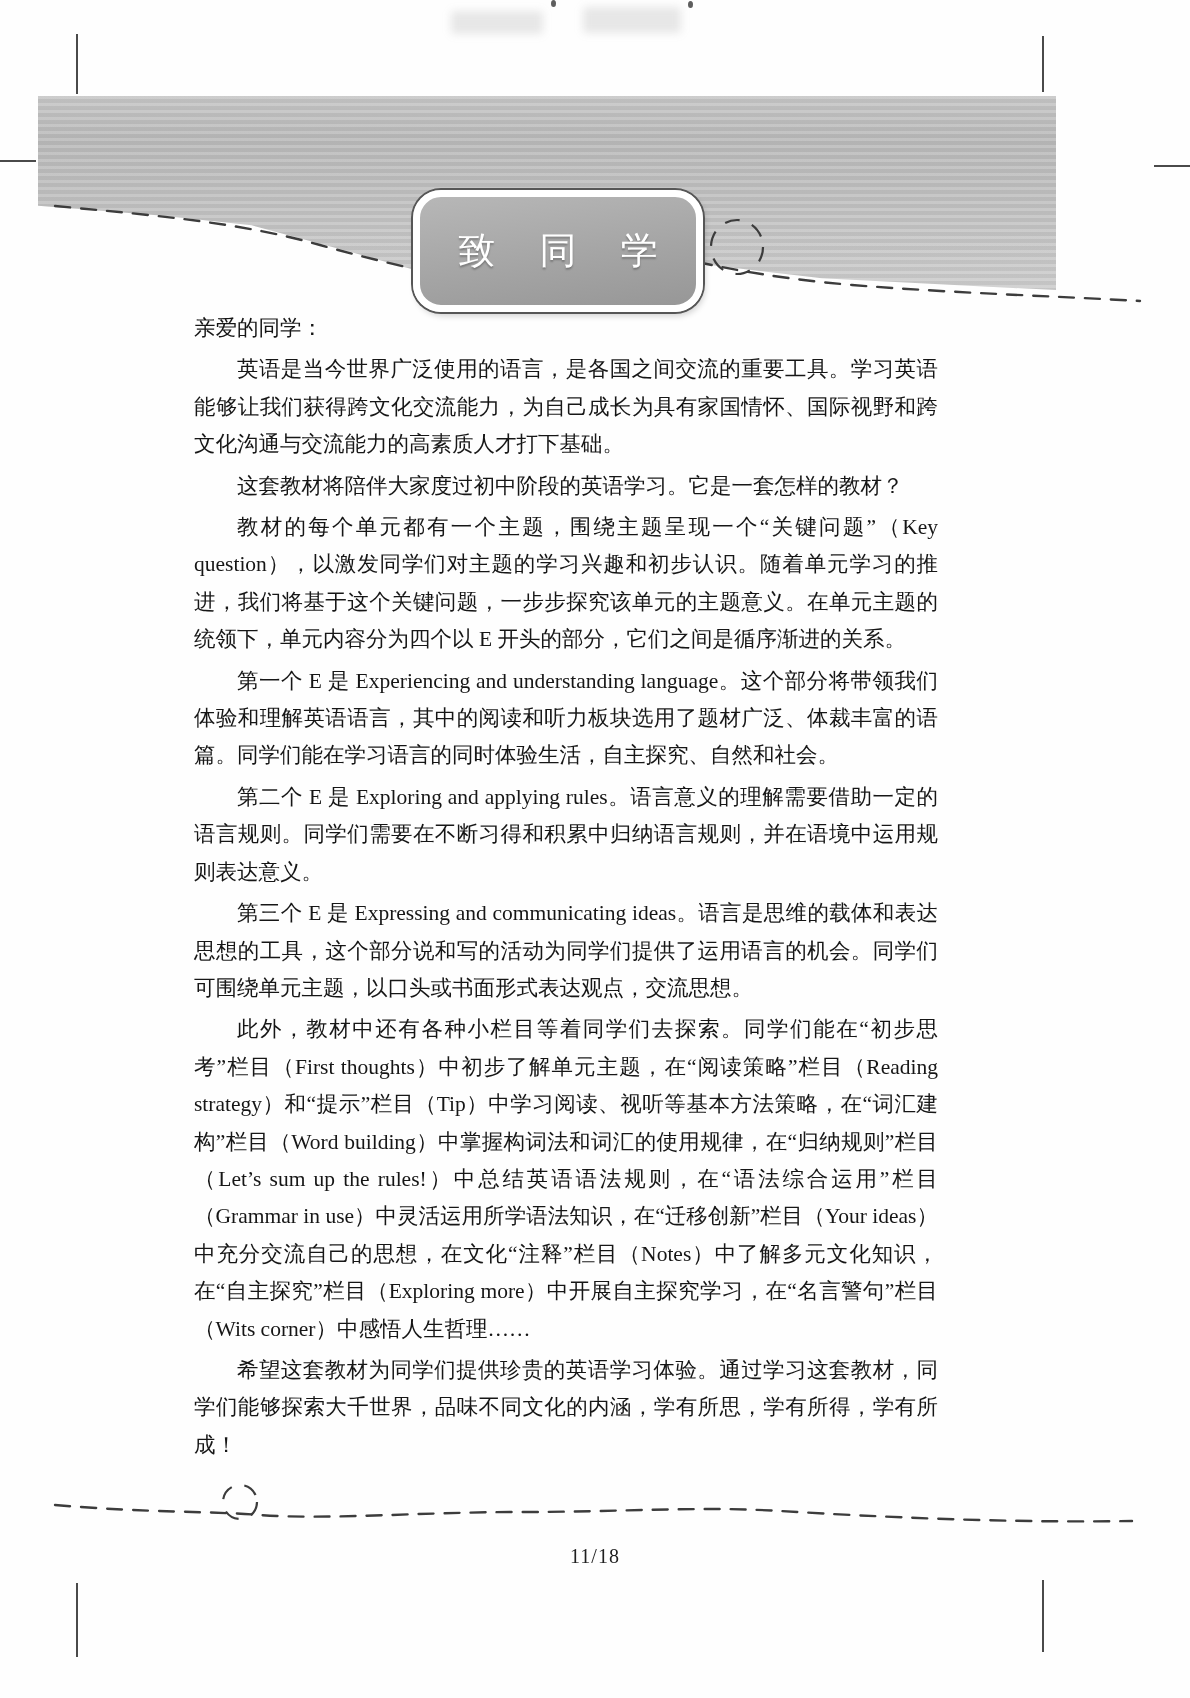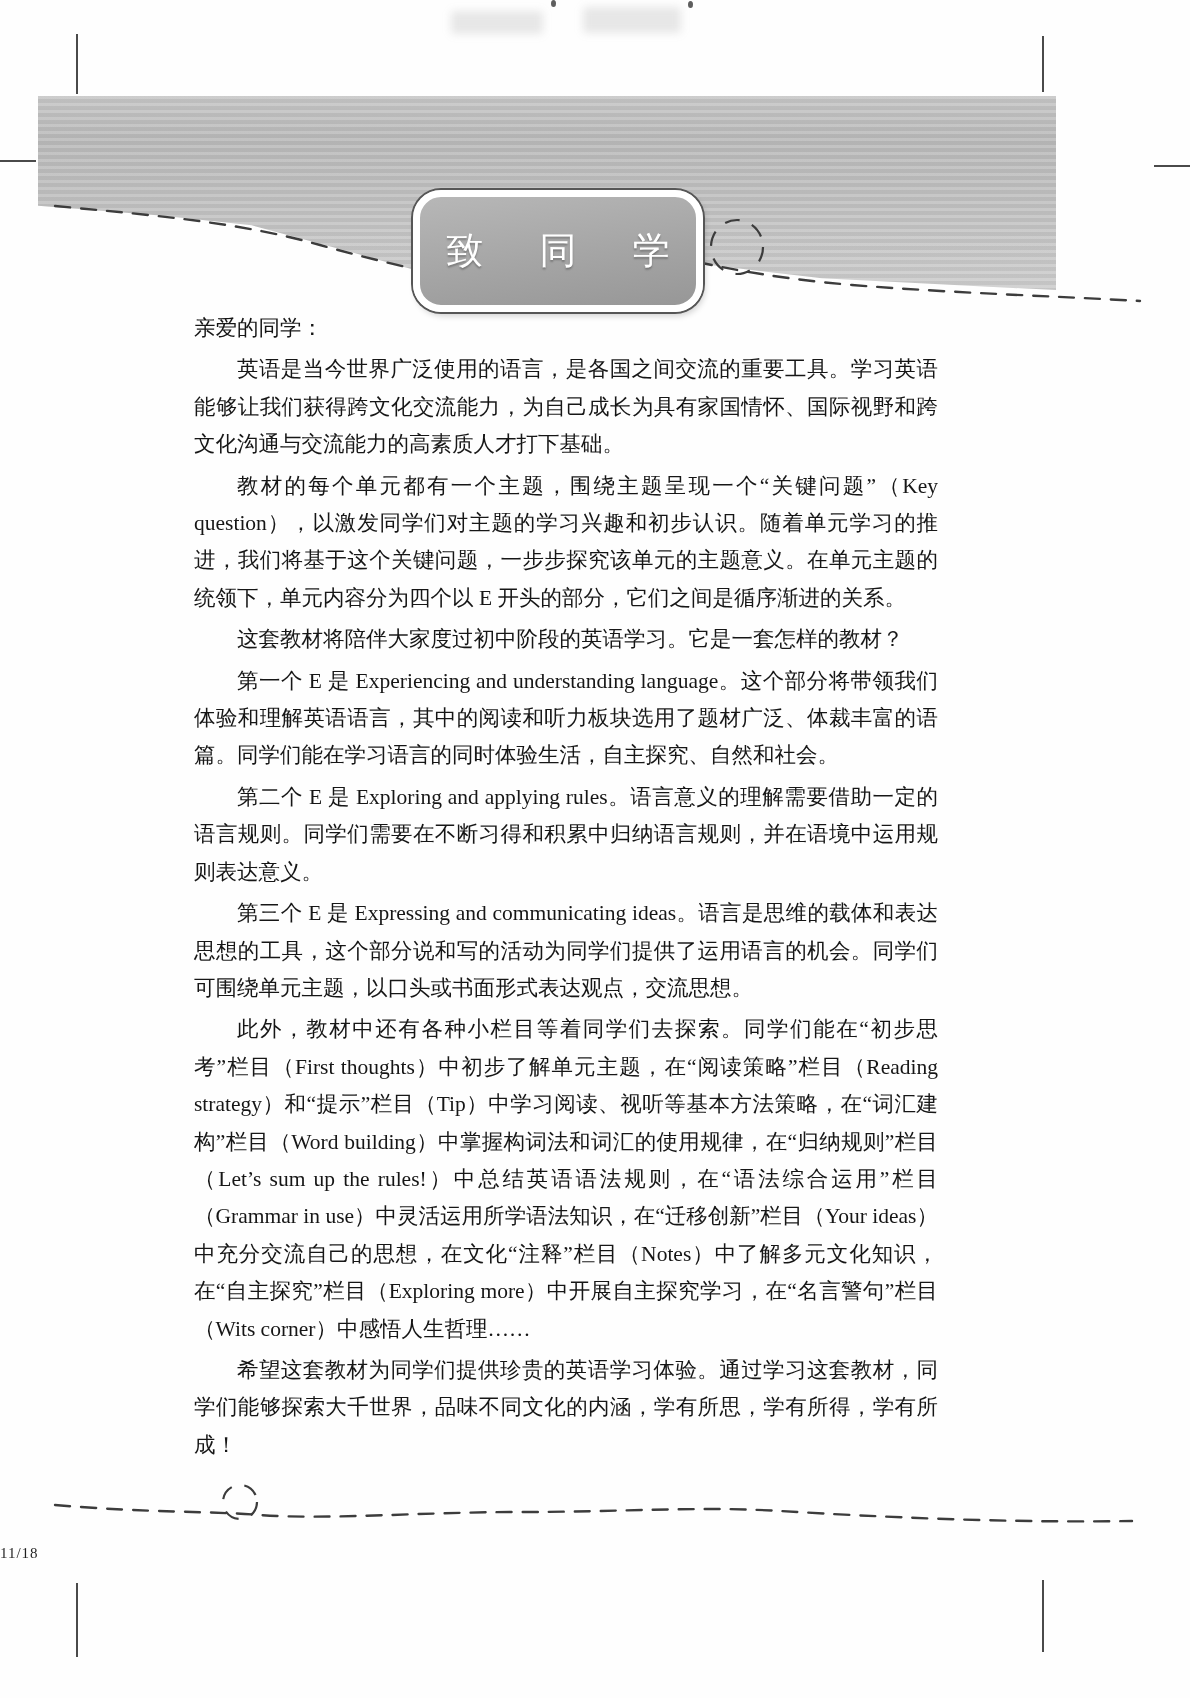--- a/index.html
+++ b/index.html
@@ -37,35 +37,35 @@
   
   .badge {
     position:absolute; left:413px; top:190px; width:276px; height:108px; z-index:3;
     border:7px solid #ffffff; border-radius:28px;
     background:linear-gradient(172deg,#b7b7b7 0%,#a5a5a5 55%,#979797 100%);
     box-shadow:0 0 0 2px #565656, 2px 4px 6px rgba(0,0,0,0.18);
     display:flex; align-items:center; justify-content:center;
   }
   .badge-text {
     color:#ffffff; font-size:37px; letter-spacing:9px; word-spacing:16px;
-    font-family:Liberation Mono, monospace;
+    font-family:Liberation Sans, sans-serif;
     text-shadow:0 2px 2px rgba(0,0,0,0.28); white-space:nowrap; padding-left:9px;
   }
 
   
   .content {
     position:absolute; left:190px; top:306px; width:752px; z-index:4;
     font-size:21.5px; line-height:37.4px; color:#161616; text-align:justify;
   }
   .content p { margin:4px; text-indent:2em; }
   .content p.salutation { text-indent:0; }
 
   .footer {
     position:absolute; left:0; top:1545px; width:100%; z-index:4;
-    font-size:15px; letter-spacing:1px; color:#1f1f1f;
+    text-align:center; font-size:20px; letter-spacing:1px; color:#1f1f1f;
   }
 </style>
 </head>
 <body>
 
 <div class="page">
 
   <div class="smudge smudge-1"></div>
   <div class="smudge smudge-2"></div>
   <div class="speck speck-1"></div>
@@ -93,22 +93,22 @@
     <line class="crop" x1="1043" y1="1580" x2="1043" y2="1652"></line>
   </svg>
 
   <div class="badge">
     <span class="badge-text">致 同 学</span>
   </div>
 
   <div class="content">
     <p class="salutation">亲爱的同学：</p>
     <p>英语是当今世界广泛使用的语言，是各国之间交流的重要工具。学习英语能够让我们获得跨文化交流能力，为自己成长为具有家国情怀、国际视野和跨文化沟通与交流能力的高素质人才打下基础。</p>
+    <p>这套教材将陪伴大家度过初中阶段的英语学习。它是一套怎样的教材？</p>
     <p>教材的每个单元都有一个主题，围绕主题呈现一个“关键问题”（Key question），以激发同学们对主题的学习兴趣和初步认识。随着单元学习的推进，我们将基于这个关键问题，一步步探究该单元的主题意义。在单元主题的统领下，单元内容分为四个以 E 开头的部分，它们之间是循序渐进的关系。</p>
-    <p>这套教材将陪伴大家度过初中阶段的英语学习。它是一套怎样的教材？</p>
     <p>第一个 E 是 Experiencing and understanding language。这个部分将带领我们体验和理解英语语言，其中的阅读和听力板块选用了题材广泛、体裁丰富的语篇。同学们能在学习语言的同时体验生活，自主探究、自然和社会。</p>
     <p>第二个 E 是 Exploring and applying rules。语言意义的理解需要借助一定的语言规则。同学们需要在不断习得和积累中归纳语言规则，并在语境中运用规则表达意义。</p>
     <p>第三个 E 是 Expressing and communicating ideas。语言是思维的载体和表达思想的工具，这个部分说和写的活动为同学们提供了运用语言的机会。同学们可围绕单元主题，以口头或书面形式表达观点，交流思想。</p>
     <p>此外，教材中还有各种小栏目等着同学们去探索。同学们能在“初步思考”栏目（First thoughts）中初步了解单元主题，在“阅读策略”栏目（Reading strategy）和“提示”栏目（Tip）中学习阅读、视听等基本方法策略，在“词汇建构”栏目（Word building）中掌握构词法和词汇的使用规律，在“归纳规则”栏目（Let’s sum up the rules!）中总结英语语法规则，在“语法综合运用”栏目（Grammar in use）中灵活运用所学语法知识，在“迁移创新”栏目（Your ideas）中充分交流自己的思想，在文化“注释”栏目（Notes）中了解多元文化知识，在“自主探究”栏目（Exploring more）中开展自主探究学习，在“名言警句”栏目（Wits corner）中感悟人生哲理……</p>
     <p>希望这套教材为同学们提供珍贵的英语学习体验。通过学习这套教材，同学们能够探索大千世界，品味不同文化的内涵，学有所思，学有所得，学有所成！</p>
   </div>
 
   <div class="footer">11/18</div>
 
 </div>

